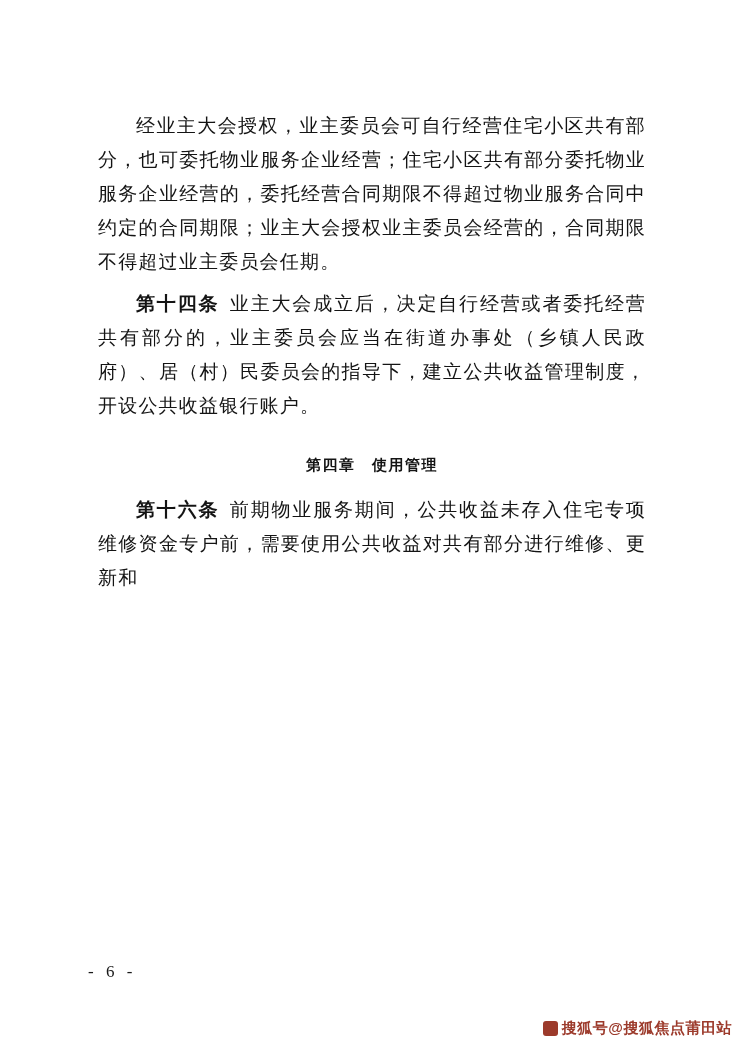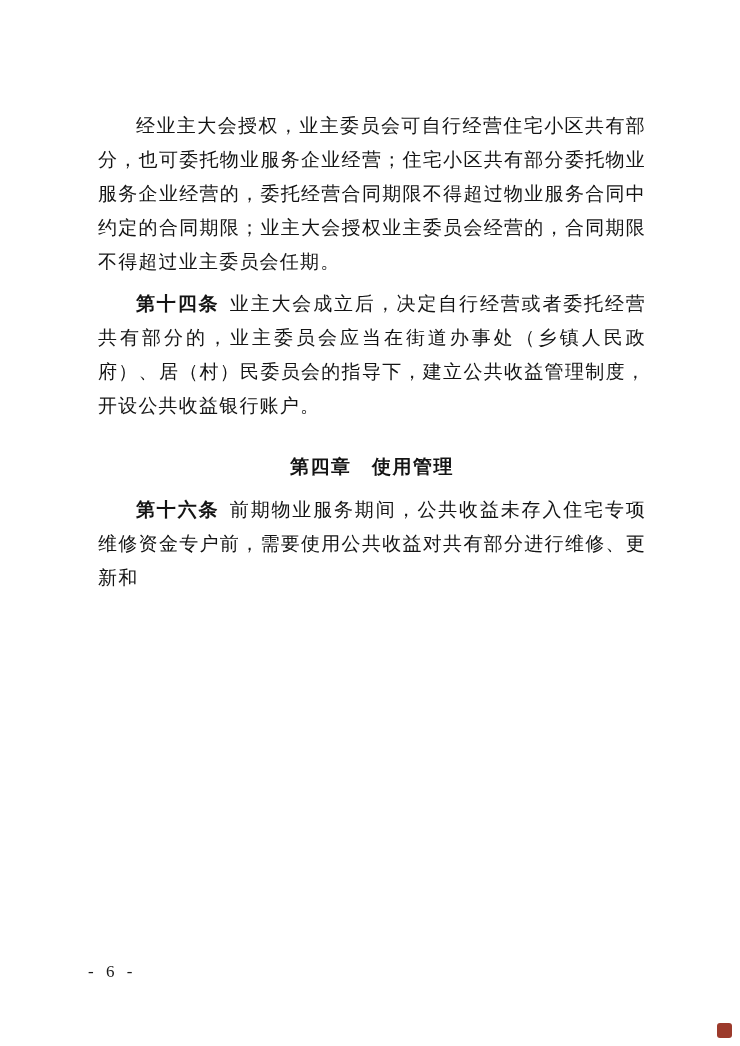--- a/index.html
+++ b/index.html
@@ -31,24 +31,24 @@
   }
   .term {
     font-weight: 700;
     font-family: "Liberation Sans", "DejaVu Sans", sans-serif;
     margin-right: 0.55em;
   }
   .chapter-heading {
     margin: 27px 0 9px 0;
     text-align: center;
     text-indent: 0;
-    font-size: 19px;
+    font-size: 15px;
     line-height: 34px;
     font-weight: 700;
-    font-family: Liberation Serif, serif;
+    font-family: Liberation Mono, monospace;
     letter-spacing: 1.5px;
   }
   .page-number {
     position: absolute;
     left: 88px;
     top: 962px;
     font-size: 17px;
     letter-spacing: 4px;
     color: #1a1a1a;
   }
@@ -93,13 +93,14 @@
   <p class="para">
     <span class="term">第十六条</span><span>前期物业服务期间，公共收益未存入住宅专项维修资金专户前，需要使用公共收益对共有部分进行维修、更新和</span>
   </p>
 
 </div>
 
 <div class="page-number">- 6 -</div>
 
 <div class="watermark">
   <span class="logo"></span>
+  <span>搜狐号@搜狐焦点莆田站</span>
 </div>
 
 </body></html>

